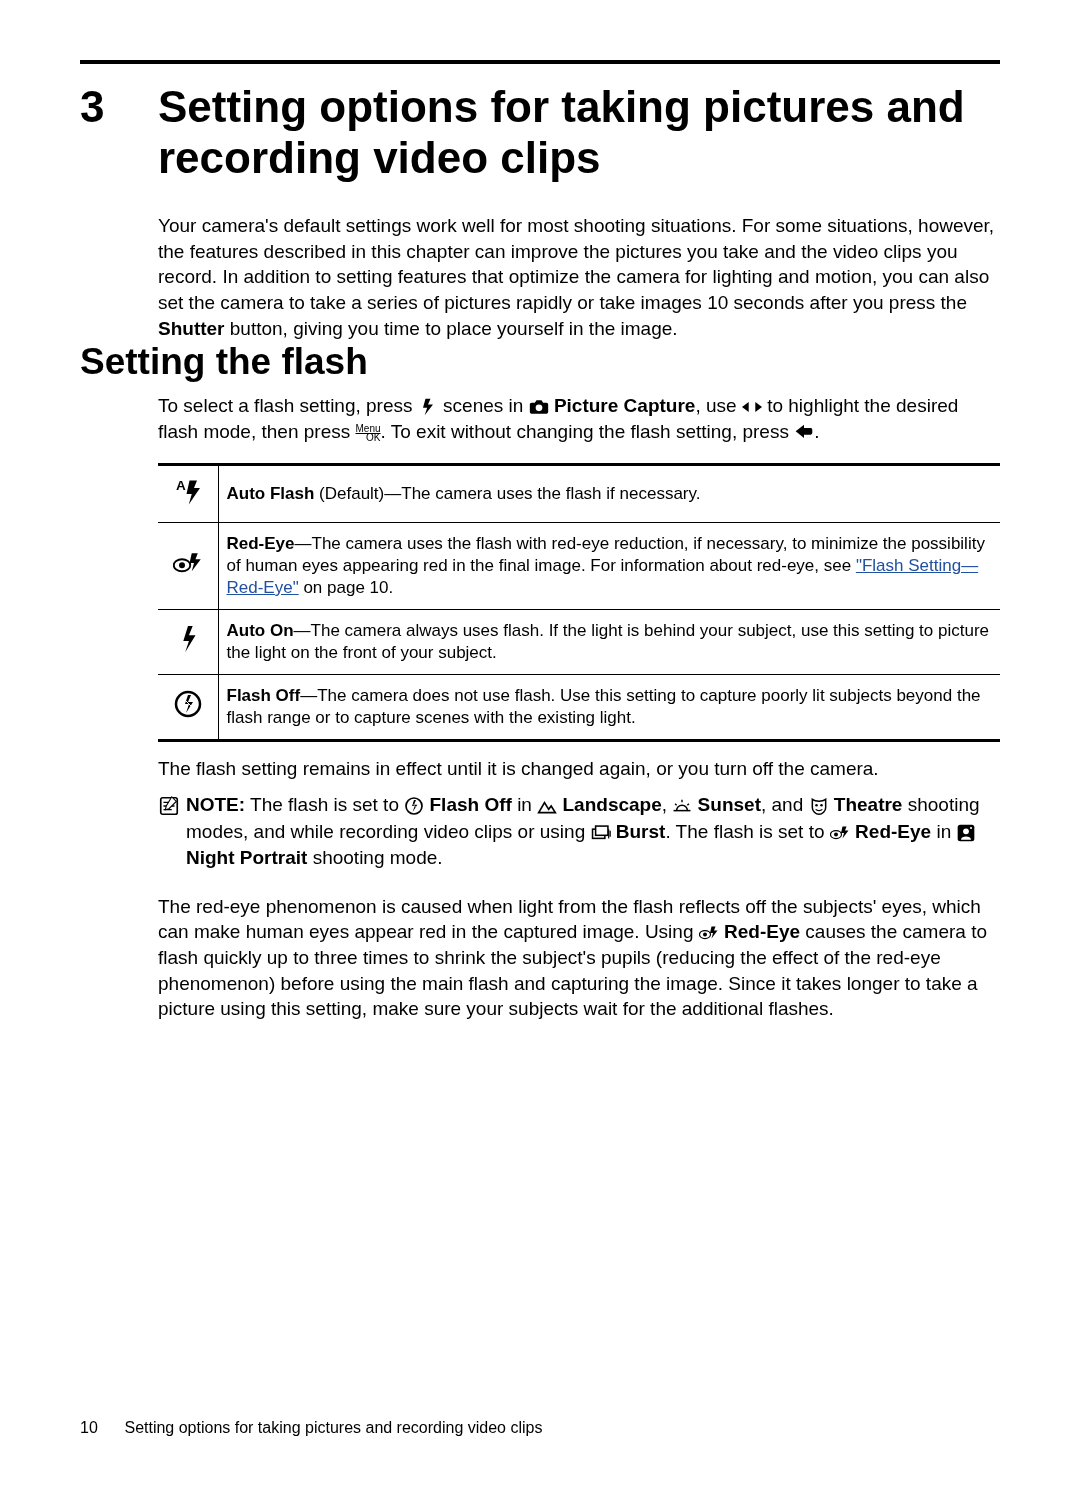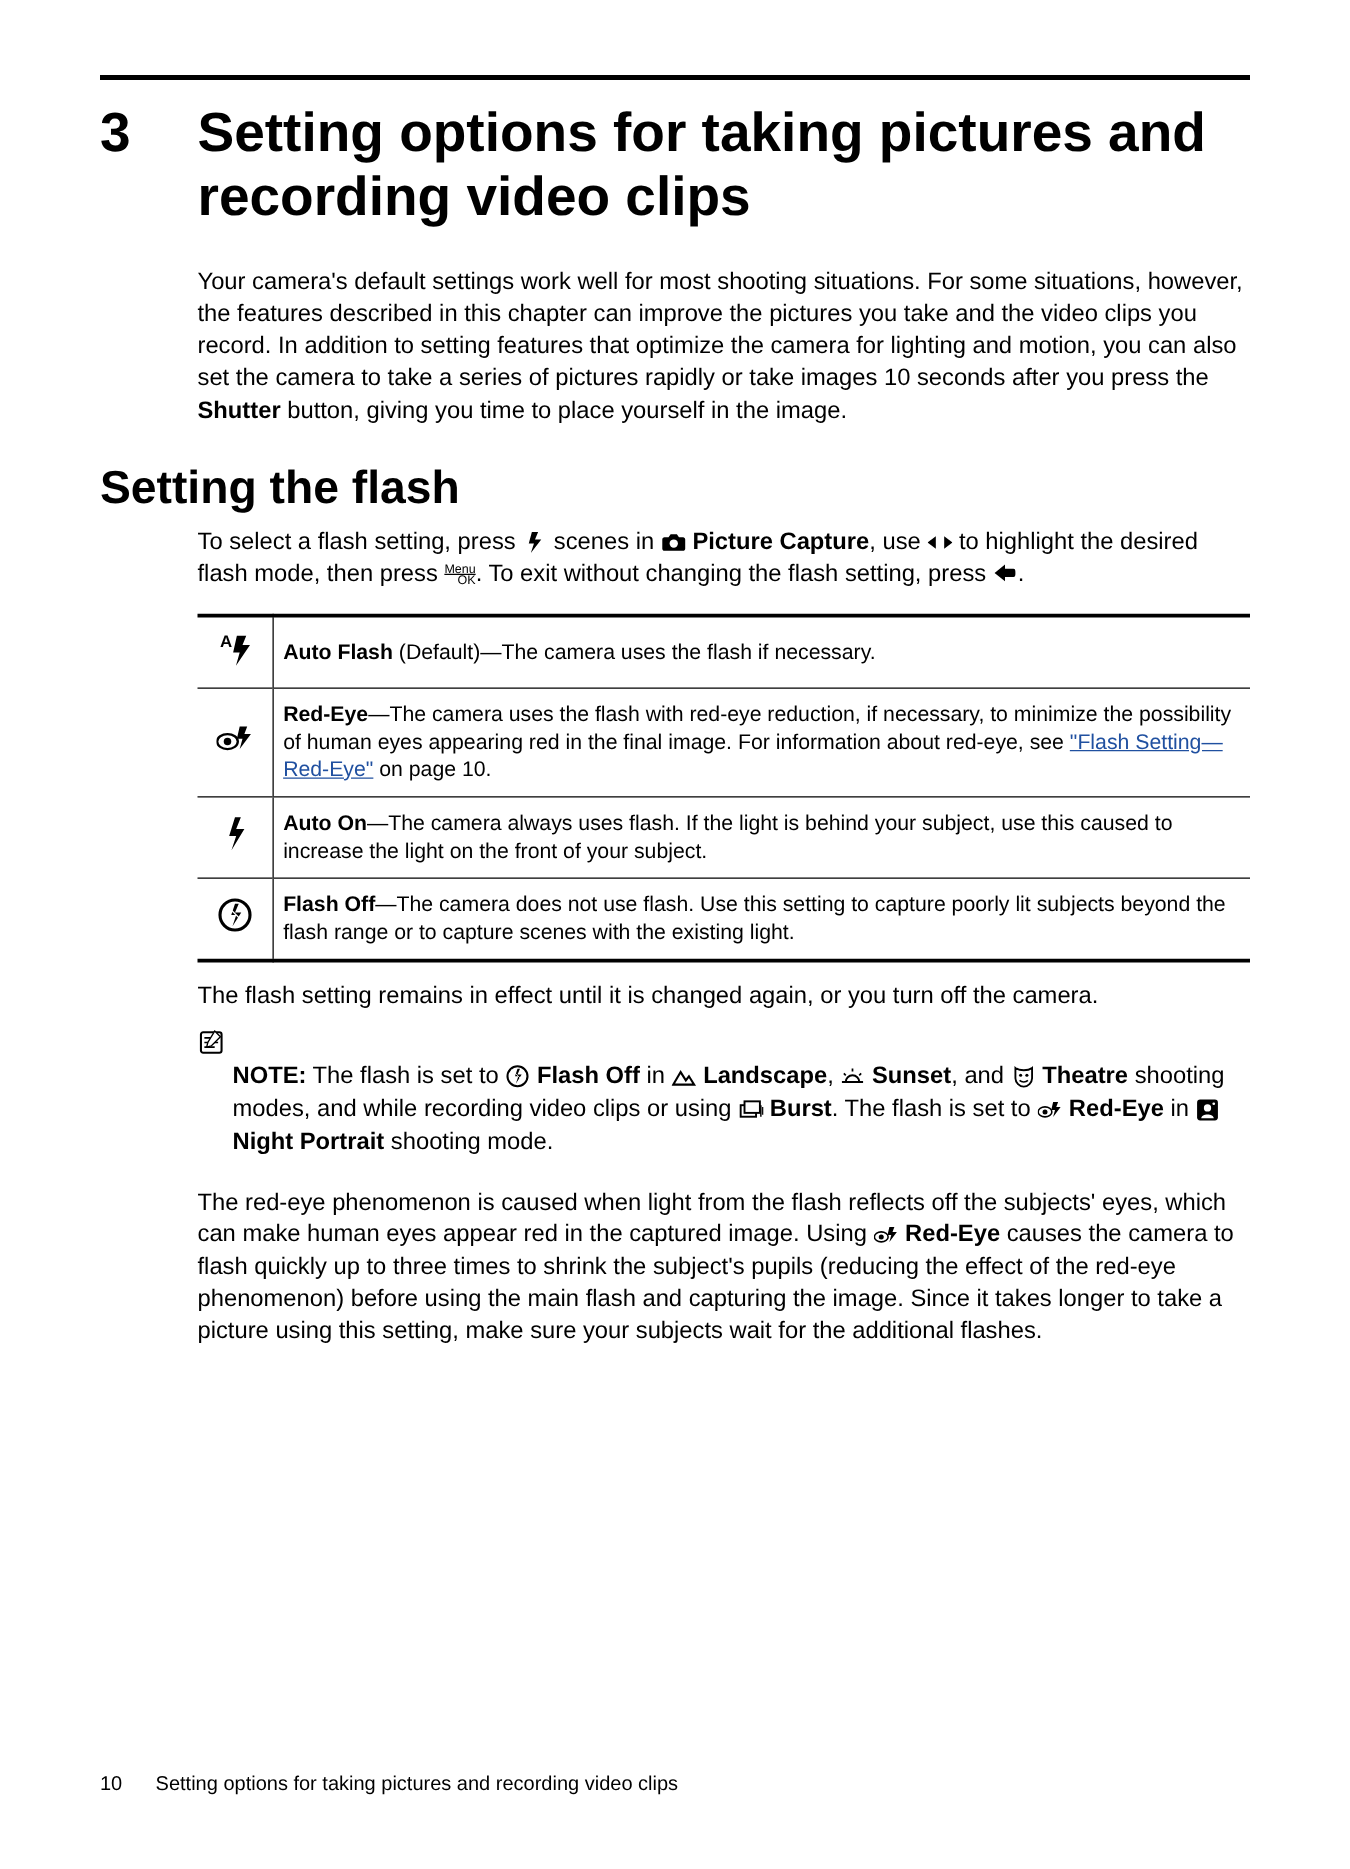--- a/index.html
+++ b/index.html
@@ -7,21 +7,21 @@
   body {
     font-family: Arial, Helvetica, sans-serif;
     color: #000;
     padding: 60px 80px 40px 80px;
     position: relative;
   }
   .rule { height: 4px; background: #000; margin-bottom: 18px; }
   .chapter-head { display: flex; align-items: flex-start; margin-bottom: 30px; }
   .chapter-num { font-size: 44px; font-weight: 700; width: 78px; flex-shrink: 0; }
   .chapter-title { font-size: 44px; font-weight: 700; line-height: 1.15; }
-  .intro-block { padding-left: 78px; font-size: 19px; line-height: 1.35; margin-bottom: 28px; }
+  .intro-block { padding-left: 78px; font-size: 19px; line-height: 1.35; }
   .h2 { font-size: 37px; font-weight: 700; margin-bottom: 10px; }
   .body-indent { padding-left: 78px; font-size: 19px; line-height: 1.35; }
   .inline-icon { display: inline-block; vertical-align: middle; width: 20px; height: 20px; position: relative; }
   .inline-icon svg { width: 100%; height: 100%; }
   .menuok { display: inline-block; vertical-align: middle; font-size: 10px; line-height: 9px; text-align: right; }
   .menuok .top { text-decoration: underline; }
   .table-wrap { padding-left: 78px; margin: 18px 0 14px 0; }
   table { width: 100%; border-collapse: collapse; }
   table tr { border-top: 1.5px solid #000; }
   table tr:last-child { border-bottom: 3px solid #000; }
@@ -32,21 +32,21 @@
   .link { color: #2050a0; text-decoration: underline; }
   .note-row { display: flex; padding-left: 78px; font-size: 19px; line-height: 1.4; margin-top: 10px; margin-bottom: 22px; }
   .note-icon { width: 28px; flex-shrink: 0; padding-top: 3px; }
   .note-icon svg { width: 22px; height: 22px; }
   .note-body { flex: 1; }
   .h3 { font-size: 20px; font-weight: 700; margin-bottom: 8px; }
   .subsection { margin-bottom: 20px; }
   .footer { position: absolute; bottom: 58px; left: 80px; font-size: 16px; }
   .footer .pn { display: inline-block; width: 40px; }
   b { font-weight: 700; }
-  .greyish { color: #444; margin-top: 28px; }
+  .greyish { color: #444; }
 </style>
 </head>
 <body>
 
 <svg width="0" height="0" style="position:absolute">
   <defs>
     <symbol id="flash" viewBox="0 0 24 24">
         <path d="M9 2 L6 13 L11 13 L8 22 L18 9 L12 9 L15 2 Z" fill="#000"></path>
       </symbol>
     <symbol id="auto-flash" viewBox="0 0 40 40">
@@ -155,21 +155,21 @@
   <tr>
     <td class="icon-cell"><svg>
               <use href="#red-eye"></use>
             </svg></td>
     <td><b>Red-Eye</b><span>—The camera uses the flash with red-eye reduction, if necessary, to minimize the possibility of human eyes appearing red in the final image. For information about red-eye, see </span><span class="link">"Flash Setting—Red-Eye"</span><span> on page 10.</span></td>
   </tr>
   <tr>
     <td class="icon-cell"><svg>
               <use href="#flash-on"></use>
             </svg></td>
-    <td><b>Auto On</b><span>—The camera always uses flash. If the light is behind your subject, use this caused to increase the light on the front of your subject.</span></td>
+    <td><b>Auto On</b><span>—The camera always uses flash. If the light is behind your subject, use this setting to picture the light on the front of your subject.</span></td>
   </tr>
   <tr>
     <td class="icon-cell"><svg>
               <use href="#flash-off"></use>
             </svg></td>
     <td><b>Flash Off</b><span>—The camera does not use flash. Use this setting to capture poorly lit subjects beyond the flash range or to capture scenes with the existing light.</span></td>
   </tr>
 </tbody>
     </table>
 </div>

